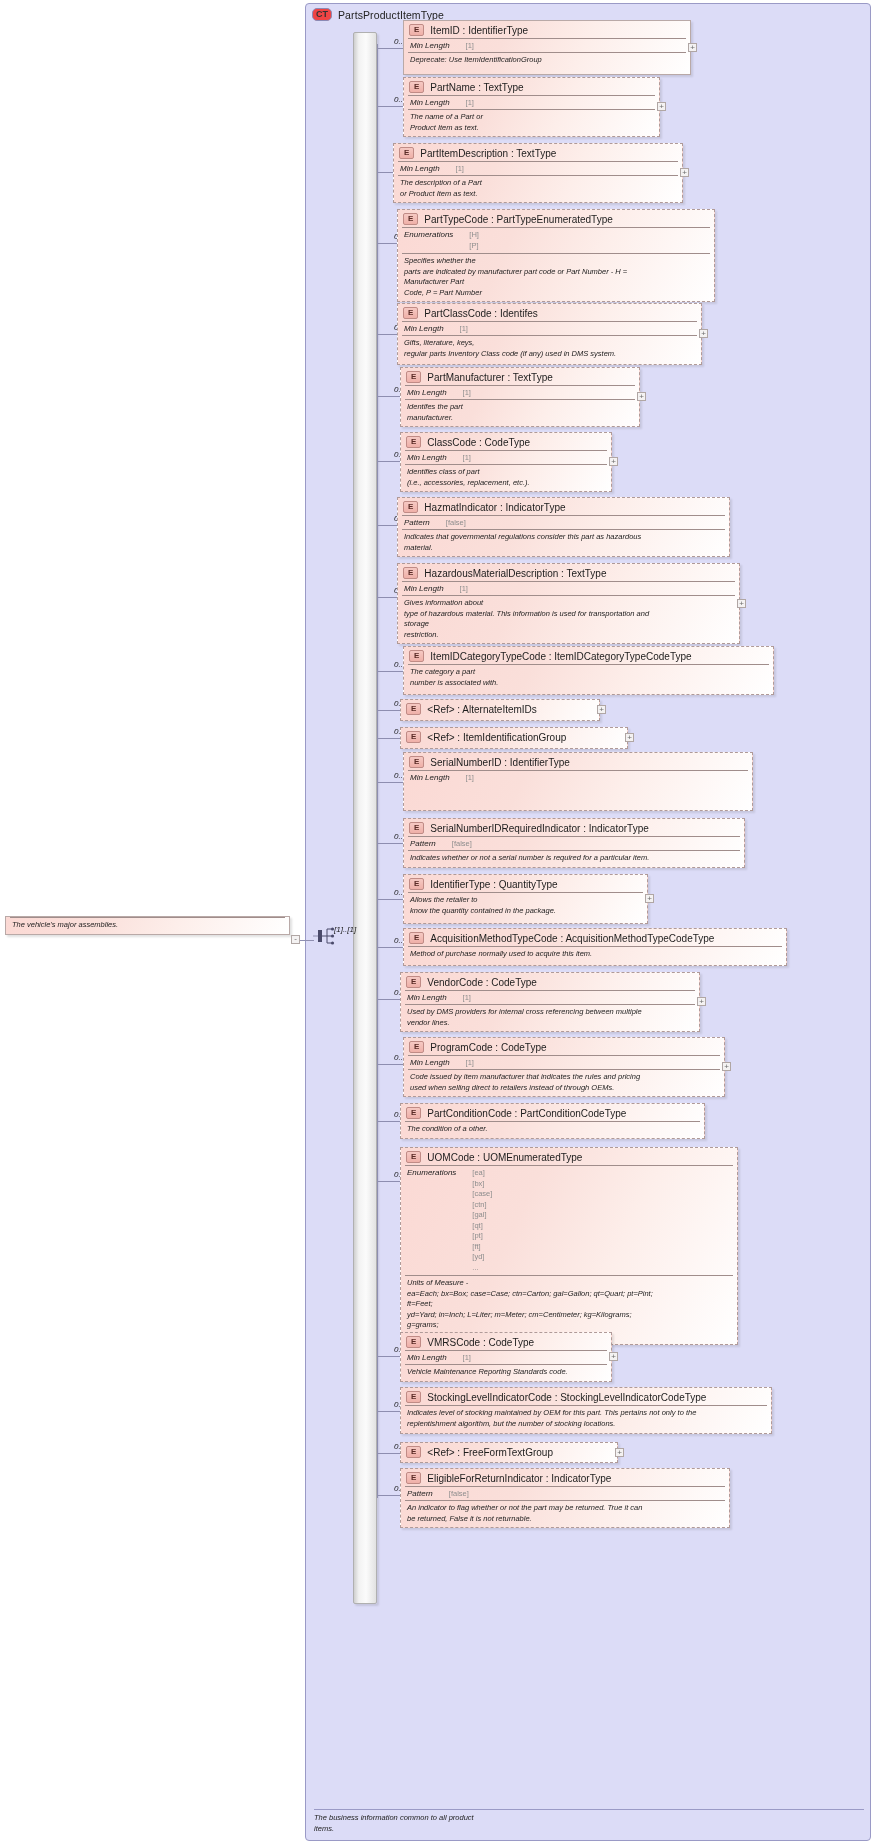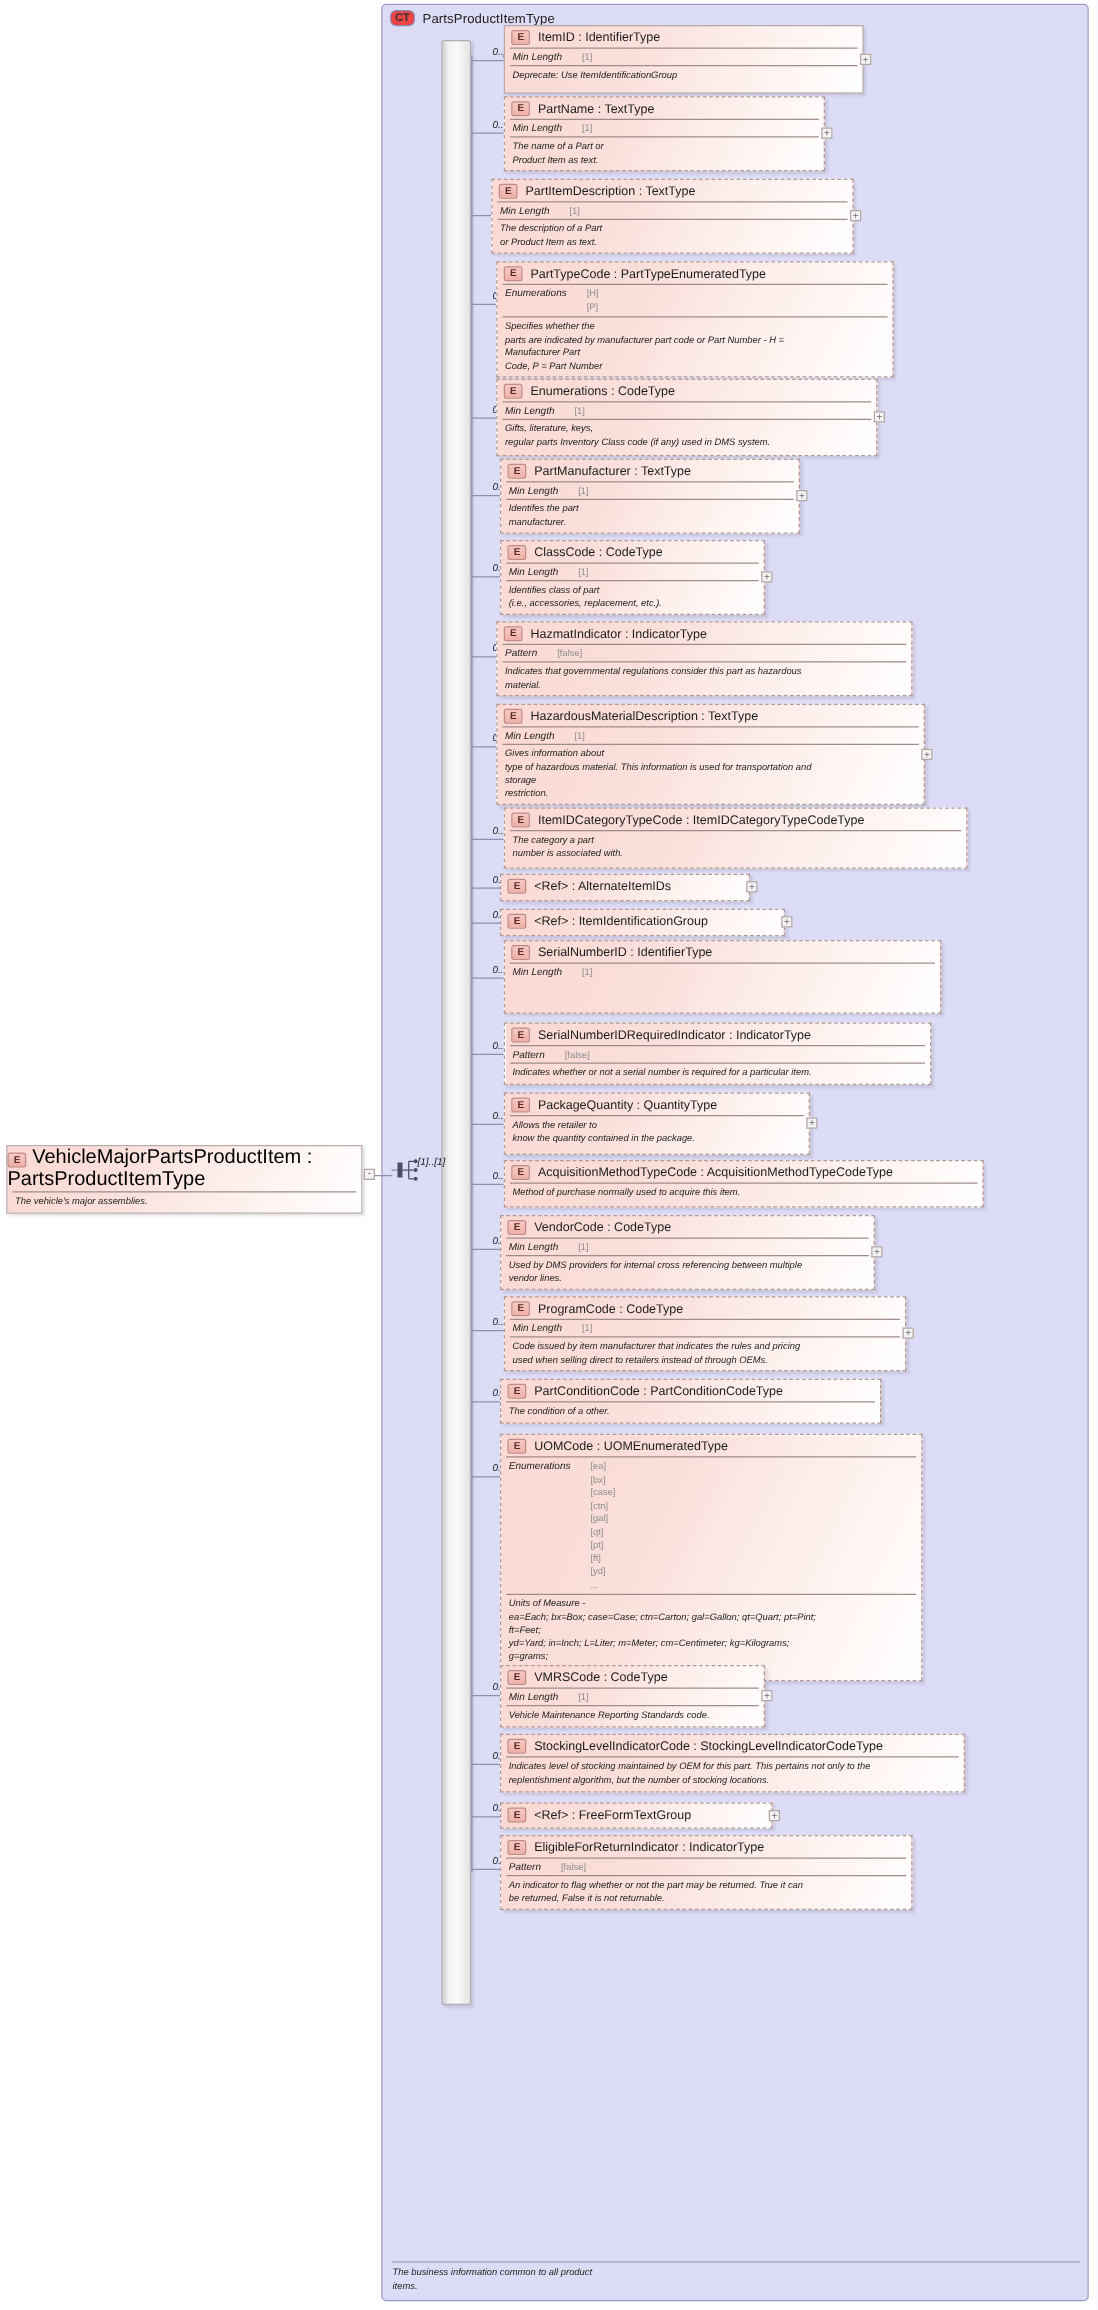--- a/index.html
+++ b/index.html
@@ -107,24 +107,20 @@
     <div class="ct-header">
       <span class="ct-badge">CT</span>
       <span class="ct-title">PartsProductItemType</span>
     </div>
     <div class="seq-bar"></div>
     <div class="ct-doc">The business information common to all product
 items.</div>
   </div>
 
   <div class="root-node">
-    <div class="title">
-      <span class="ebadge">E</span>
-      <span>VehicleMajorPartsProductItem  :  PartsProductItemType</span>
-    </div>
     <div class="doc">The vehicle's major assemblies.</div>
   </div>
   <div class="minus" style="left:291px;top:935px;">-</div>
   <div class="hstub" style="left:300px;top:940px;width:14px;"></div>
   <div class="occ" style="left:322px;top:925px;">[1]..[1]</div>
 
   <svg class="compositor" viewBox="0 0 26 22">
     <line x1="0" y1="11" x2="6" y2="11" stroke="#8e8eb0" stroke-width="1"></line>
     <rect x="5" y="5" width="4" height="12" fill="#4a4a6a"></rect>
     <line x1="9" y1="11" x2="14" y2="11" stroke="#4a4a6a" stroke-width="1"></line>
@@ -200,21 +196,21 @@
         <div class="doc">Specifies whether the
 parts are indicated by manufacturer part code or Part Number - H =
 Manufacturer Part
 Code, P = Part Number</div>
       </div>
       <div class="hstub" style="left: 377px; top: 334px; width: 20px;"></div>
       <div class="occ" style="left: 382px; top: 323px;">0..1</div>
       <div class="node" style="left: 397px; top: 303px; width: 305px; min-height: 62px;">
         <div class="title">
           <span class="ebadge">E</span>
-          <span>Enumerations  :  CodeType</span>
+          <span>PartClassCode  :  Identifes</span>
         </div>
         <div class="facet">
           <span>Min Length</span>
           <span class="fval">[1]</span>
         </div>
         <div class="doc">Gifts, literature, keys,
 regular parts Inventory Class code (if any) used in DMS system.</div>
       </div>
       <div class="plus" style="left: 699px; top: 329px;">+</div>
       <div class="hstub" style="left: 377px; top: 396px; width: 23px;"></div>
@@ -329,21 +325,21 @@
           <span>Pattern</span>
           <span class="fval">[false]</span>
         </div>
         <div class="doc">Indicates whether or not a serial number is required for a particular item.</div>
       </div>
       <div class="hstub" style="left: 377px; top: 899px; width: 26px;"></div>
       <div class="occ" style="left: 382px; top: 888px;">0..1</div>
       <div class="node" style="left: 403px; top: 874px; width: 245px; min-height: 50px;">
         <div class="title">
           <span class="ebadge">E</span>
-          <span>PackageQuantity  :  QuantityType</span>
+          <span>IdentifierType  :  QuantityType</span>
         </div>
         <div class="doc">Allows the retailer to
 know the quantity contained in the package.</div>
       </div>
       <div class="plus" style="left: 645px; top: 894px;">+</div>
       <div class="hstub" style="left: 377px; top: 947px; width: 26px;"></div>
       <div class="occ" style="left: 382px; top: 936px;">0..1</div>
       <div class="node" style="left: 403px; top: 928px; width: 384px; min-height: 38px;">
         <div class="title">
           <span class="ebadge">E</span>

